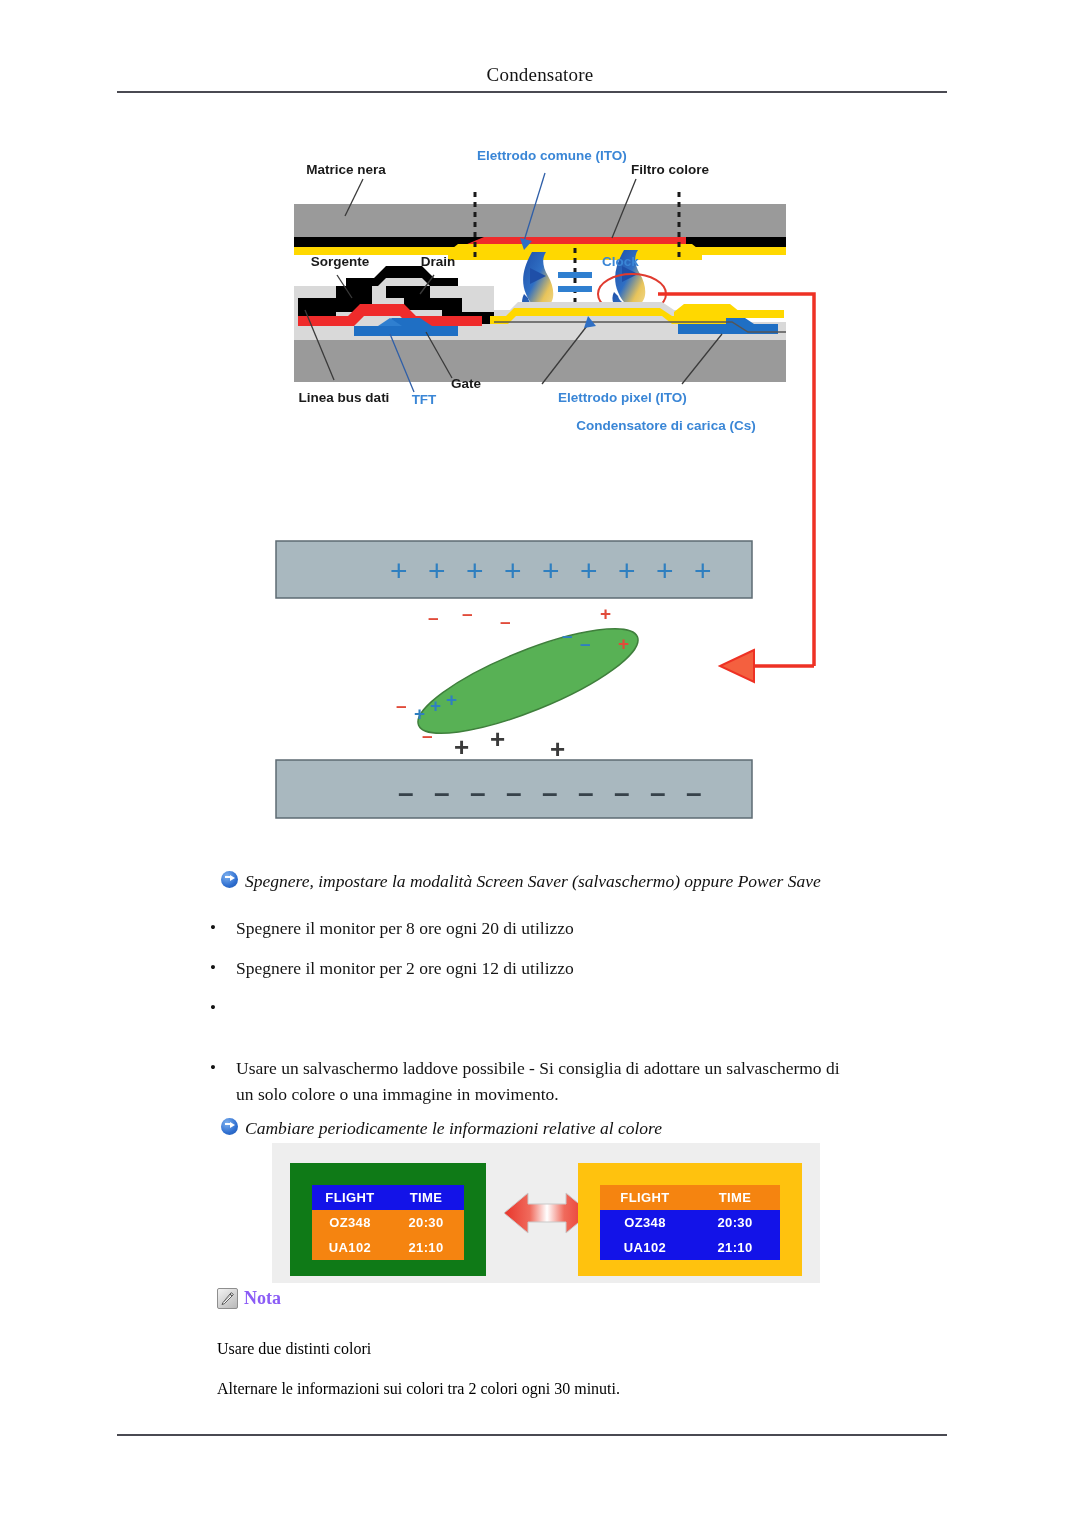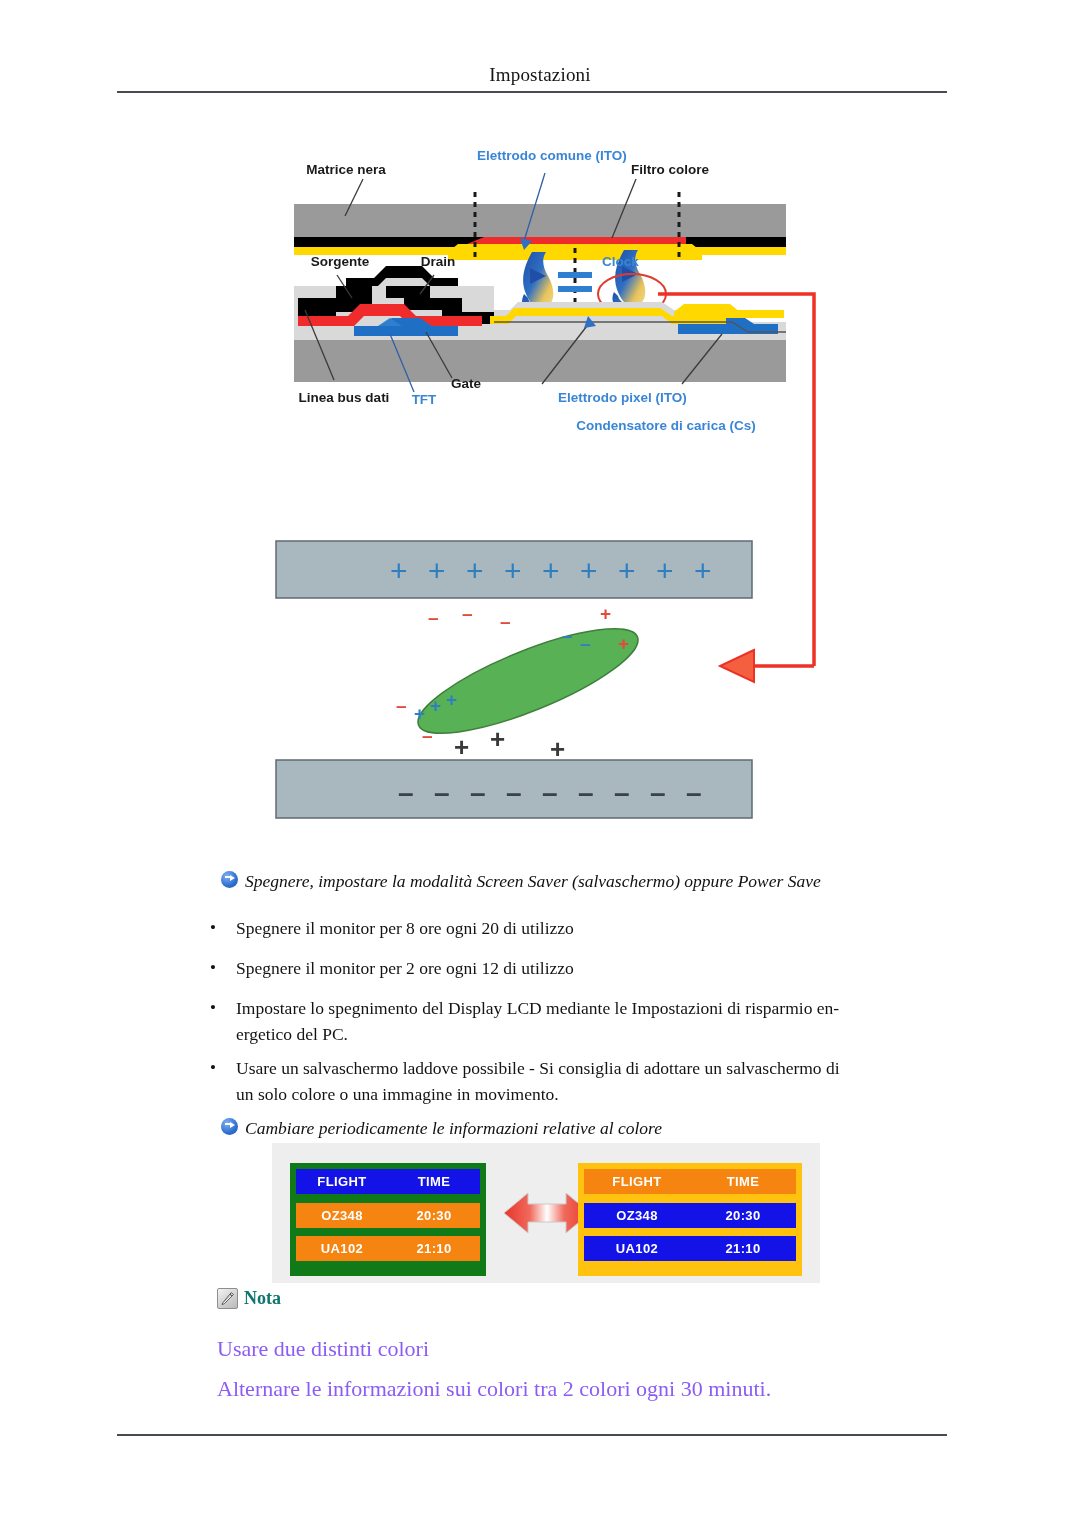--- a/index.html
+++ b/index.html
@@ -108,23 +108,23 @@
     width: 26px;
     flex: 0 0 26px;
     text-align: left;
     font-size: 17px;
     line-height: 26px;
   }
   .bullet-text { display: block; }
 
   .para {
     position: absolute;
-    font-size: 22px;
+    font-size: 16px;
     line-height: 26px;
-    color: #8b5cf6;
+    color: #000000;
   }
 
   
   .fig-flight {
     position: absolute;
     left: 272px;
     top: 1143px;
     width: 548px;
     height: 140px;
     background: #eeeeee;
@@ -134,21 +134,21 @@
     font-family: "Liberation Sans", sans-serif;
     font-size: 12.5px;
     font-weight: 400;
     color: #1c1c1c;
     margin-top: 38px;
   }
   .flt-table {
     position: absolute;
     display: grid;
     grid-template-columns: 1fr 1fr;
-    padding: 6px;
+    padding: 22px;
     box-sizing: border-box;
   }
   .flt-cell {
     font-family: "Liberation Sans", sans-serif;
     font-size: 13px;
     font-weight: bold;
     color: #ffffff;
     text-align: center;
     line-height: 25px;
     height: 25px;
@@ -179,29 +179,29 @@
     background: linear-gradient(145deg, #f3f3f3 0%, #d2d2d2 55%, #b9b9b9 100%);
     border: 1px solid #8e8e8e;
     border-radius: 2px;
     position: relative;
     box-sizing: border-box;
   }
   .nota-label {
     font-family: "Liberation Serif", serif;
     font-weight: bold;
     font-size: 18px;
-    color: #0f766e;
+    color: #8b5cf6;
   }
 </style>
 </head>
 <body>
 
 <div class="page">
 
-  <div class="header-title">Impostazioni</div>
+  <div class="header-title">Condensatore</div>
   <div class="rule-top"></div>
 
   <div class="fig-lcd">
     <svg width="580" height="712" viewBox="0 0 580 712" xmlns="http://www.w3.org/2000/svg">
       <defs>
         <linearGradient id="lcMol" x1="0" y1="0" x2="1" y2="1">
           <stop offset="0%" stop-color="#1f4fa8"></stop>
           <stop offset="45%" stop-color="#2f6fc4"></stop>
           <stop offset="75%" stop-color="#e8c45a"></stop>
           <stop offset="100%" stop-color="#f2d98a"></stop>
@@ -352,22 +352,20 @@
     <span class="bullet-text">Spegnere il monitor per 8 ore ogni 20 di utilizzo</span>
   </div>
 
   <div class="bullet-row" style="left:210px; top:955px; width:700px;">
     <span class="bullet-dot">•</span>
     <span class="bullet-text">Spegnere il monitor per 2 ore ogni 12 di utilizzo</span>
   </div>
 
   <div class="bullet-row" style="left:210px; top:995px; width:700px;">
     <span class="bullet-dot">•</span>
-    <span class="bullet-text" style="white-space:pre-line;">Impostare lo spegnimento del Display LCD mediante le Impostazioni di risparmio en-
-ergetico del PC.</span>
   </div>
 
   <div class="bullet-row" style="left:210px; top:1055px; width:700px;">
     <span class="bullet-dot">•</span>
     <span class="bullet-text" style="white-space:pre-line;">Usare un salvaschermo laddove possibile - Si consiglia di adottare un salvaschermo di
 un solo colore o una immagine in movimento.</span>
   </div>
 
   <span class="arrow-icon" style="left:221px; top:1118px;"></span>
   <div class="head-arrow" style="left:245px; top:1118px;">Cambiare periodicamente le informazioni relative al colore</div>

